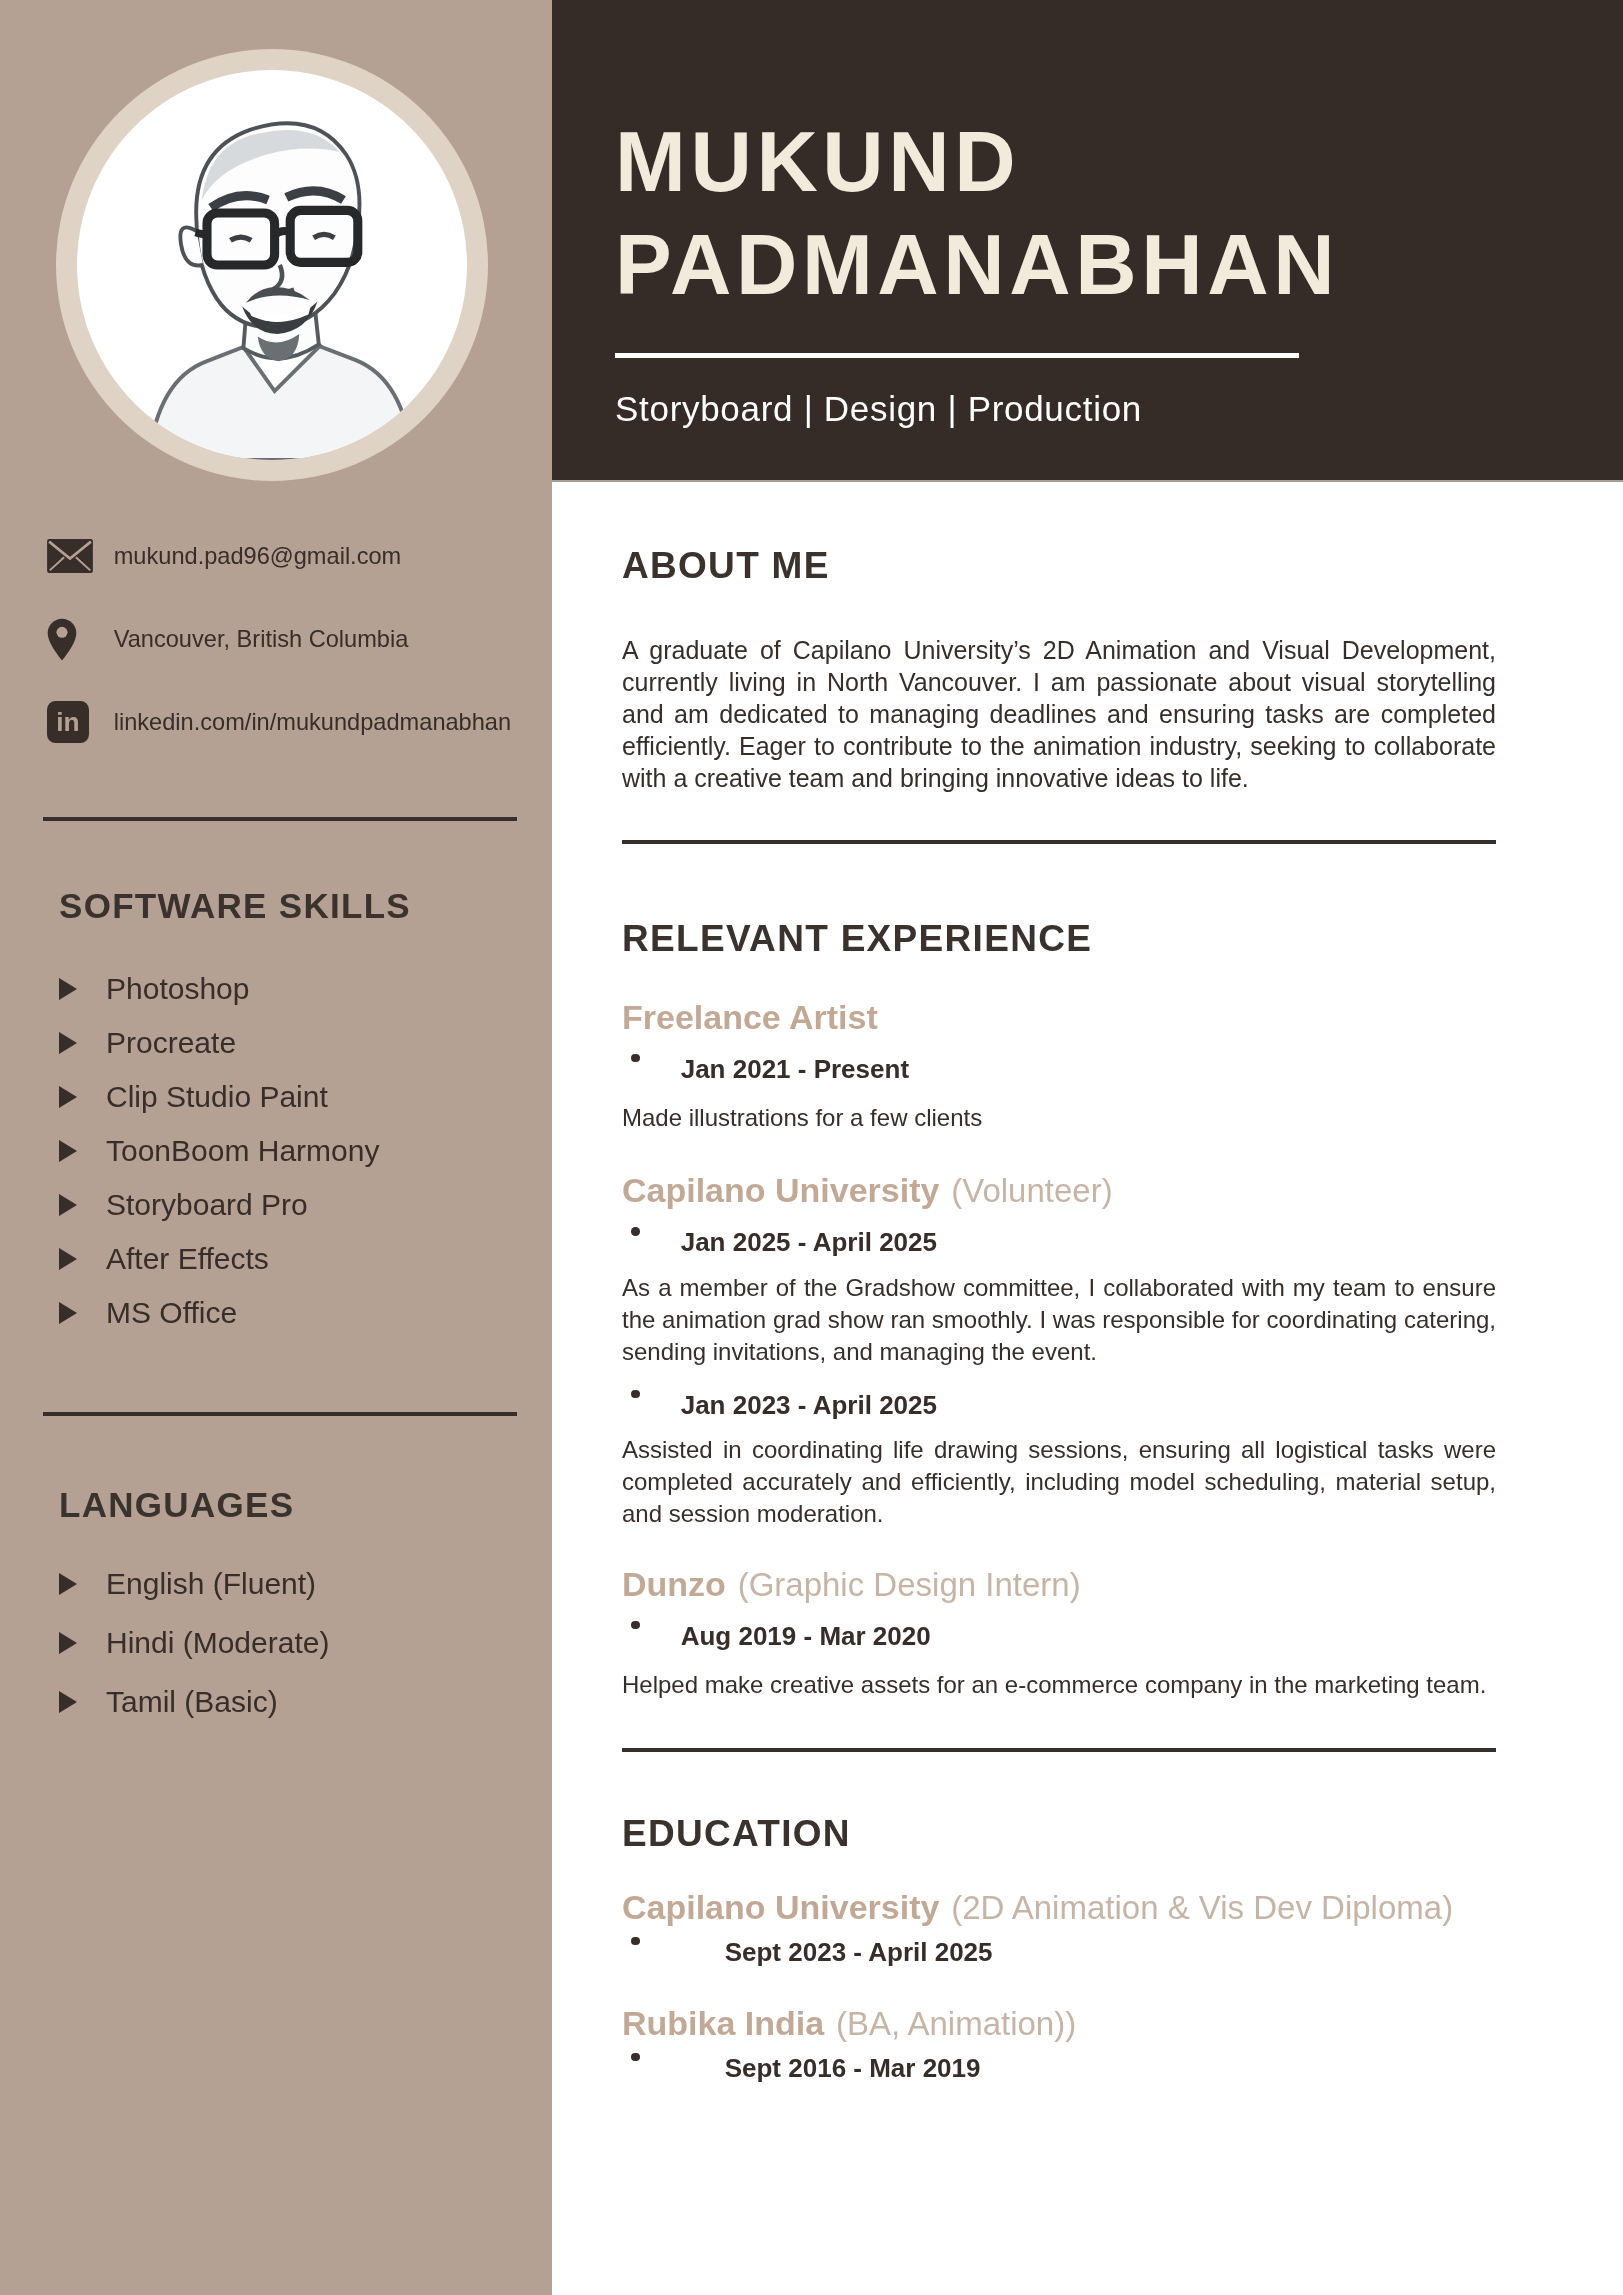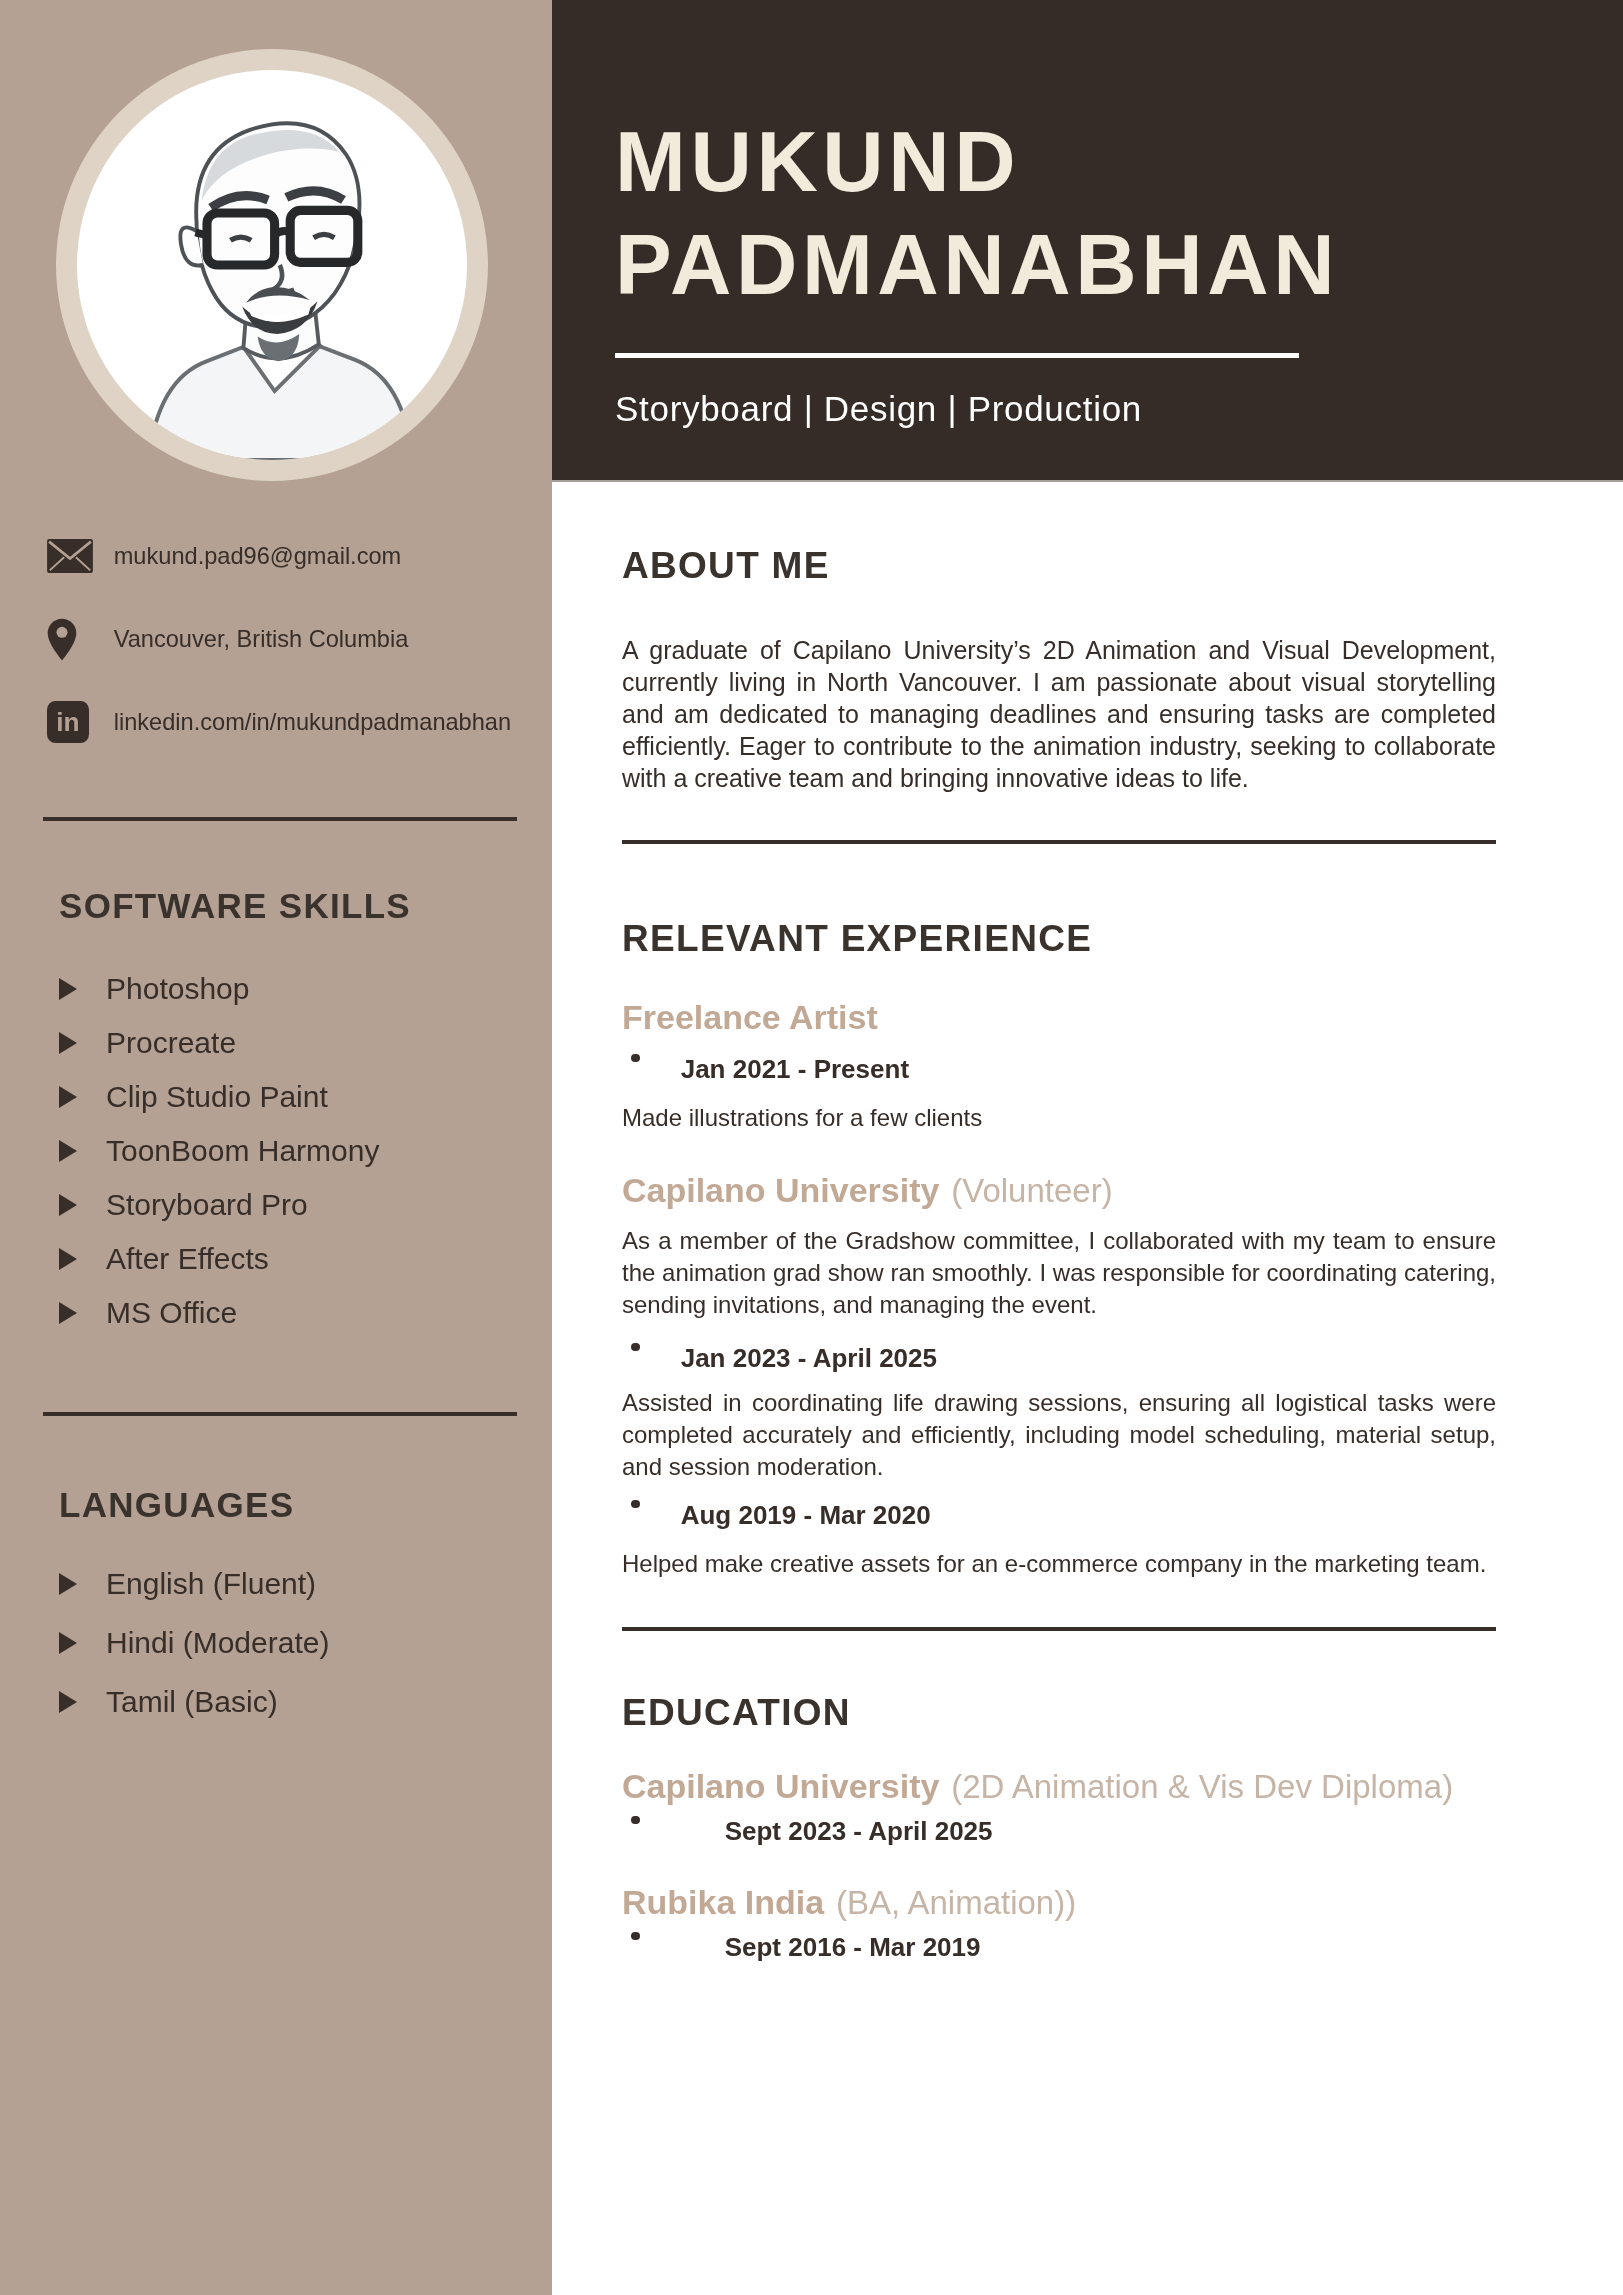--- a/index.html
+++ b/index.html
@@ -212,27 +212,35 @@
   <div class="date-line">
     <span class="dot"></span>
     <span class="date-text">Jan 2021 - Present</span>
   </div>
   <p class="desc">Made illustrations for a few clients</p>
 
   <div class="org-line mt-org">
     <span class="org">Capilano University</span>
     <span class="role">(Volunteer)</span>
   </div>
+  <div class="date-line">
+    <span class="dot"></span>
+    <span class="date-text">Jan 2025 - April 2025</span>
+  </div>
   <p class="desc tight">As a member of the Gradshow committee, I collaborated with my team to ensure the animation grad show ran smoothly. I was responsible for coordinating catering, sending invitations, and managing the event.</p>
   <div class="date-line mid">
     <span class="dot"></span>
     <span class="date-text">Jan 2023 - April 2025</span>
   </div>
   <p class="desc tight">Assisted in coordinating life drawing sessions, ensuring all logistical tasks were completed accurately and efficiently, including model scheduling, material setup, and session moderation.</p>
 
+  <div class="org-line mt-org-3">
+    <span class="org">Dunzo</span>
+    <span class="role">(Graphic Design Intern)</span>
+  </div>
   <div class="date-line">
     <span class="dot"></span>
     <span class="date-text">Aug 2019 - Mar 2020</span>
   </div>
   <p class="desc">Helped make creative assets for an e-commerce company in the marketing team.</p>
 
   <div class="main-divider edu-divider"></div>
 
   <div class="section-title" id="education-title">EDUCATION</div>
 

